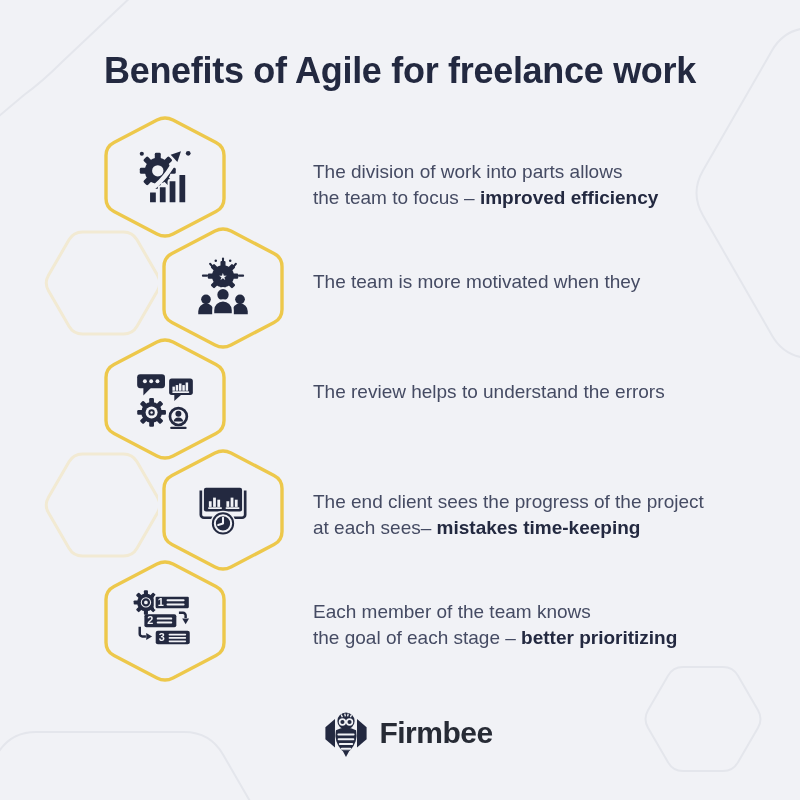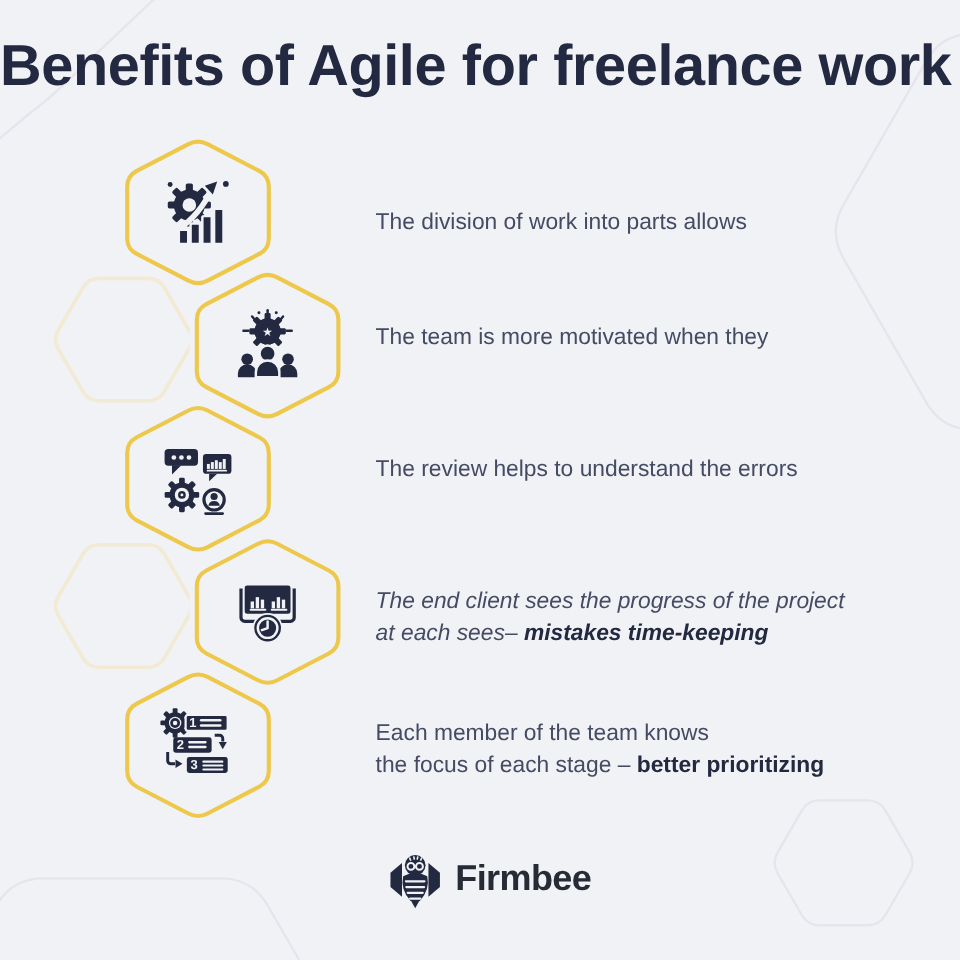--- a/index.html
+++ b/index.html
@@ -6,22 +6,22 @@
     --bg:#F1F2F6;
     --navy:#232940;
     --body:#454B63;
     --yellow:#EDC84B;
   }
   *{margin:0;padding:0;box-sizing:border-box;}
   html,body{width:800px;height:800px;}
   body{font-family:"Liberation Sans",sans-serif;background:var(--bg);}
   .canvas{position:relative;width:800px;height:800px;background:var(--bg);overflow:hidden;}
   #bg-layer{position:absolute;left:0;top:0;z-index:0;}
-  .title{position:absolute;left:0;right:0;top:28px;text-align:left;
-         font-size:48px;font-weight:700;color:var(--navy);letter-spacing:-0.3px;z-index:2;}
+  .title{position:absolute;left:0;right:0;top:50px;text-align:center;
+         font-size:36px;font-weight:700;color:var(--navy);letter-spacing:-0.3px;z-index:2;}
   .icon-wrap{position:absolute;width:66px;height:66px;z-index:2;}
   .benefit-text{position:absolute;left:313px;z-index:2;}
   .b-line{font-size:19px;line-height:26px;color:var(--body);white-space:nowrap;}
   .b-line b{color:var(--navy);font-weight:700;}
   .footer{position:absolute;left:0;right:0;top:702px;height:62px;display:flex;
           align-items:center;justify-content:center;gap:10px;z-index:2;margin-left:16px;}
   .brand{font-size:30px;font-weight:700;color:#272B35;letter-spacing:-0.5px;}
   
   .ink{fill:var(--navy);}
   .ink-line{stroke:var(--navy);fill:none;}
@@ -181,36 +181,37 @@
       <path class="ink-line" d="M7.5,37.5 v7 a2.5,2.5 0 0 0 2.5,2.5 h3.5" stroke-width="2.4"></path>
       <path class="ink" d="M13.8,43.6 v6.8 L19.5,47 Z"></path>
       <rect class="ink" x="23" y="41.5" width="33" height="13" rx="2"></rect>
       <text class="cut-num" x="28.8" y="51.3">3</text>
       <rect class="cut" x="35.5" y="44.4" width="17" height="1.7" rx="0.8"></rect>
       <rect class="cut" x="35.5" y="47.6" width="17" height="1.7" rx="0.8"></rect>
       <rect class="cut" x="35.5" y="50.8" width="17" height="1.7" rx="0.8"></rect>
     </svg>
   </div>
 
-  <div class="benefit-text" style="top:159px;margin-top:14px;">
+  <div class="benefit-text" style="top:159px;">
     <div class="b-line">The division of work into parts allows</div>
+    <div class="b-line"><span>the team to focus – </span><b>improved efficiency</b></div>
   </div>
   <div class="benefit-text" style="top:269px;text-align:center;">
     <div class="b-line">The team is more motivated when they</div>
   </div>
   <div class="benefit-text" style="top:379px;">
     <div class="b-line">The review helps to understand the errors</div>
   </div>
-  <div class="benefit-text" style="top:489px;font-style:italic;">
+  <div class="benefit-text" style="top:489px;">
     <div class="b-line">The end client sees the progress of the project</div>
     <div class="b-line"><span>at each sees– </span><b>mistakes time-keeping</b></div>
   </div>
   <div class="benefit-text" style="top:599px;">
     <div class="b-line">Each member of the team knows</div>
-    <div class="b-line"><span>the focus of each stage – </span><b>better prioritizing</b></div>
+    <div class="b-line"><span>the goal of each stage – </span><b>better prioritizing</b></div>
   </div>
 
   <div class="footer">
     <svg width="46" height="50" viewBox="0 0 48 52">
       <polygon class="ink" points="2.5,20 12.5,11.5 12.5,41 2.5,32.5"></polygon>
       <polygon class="ink" points="45.5,20 35.5,11.5 35.5,41 45.5,32.5"></polygon>
       <circle class="ink" cx="24" cy="13.5" r="9"></circle>
       <path class="ink" d="M13.5,23 q10.5,-5.5 21,0 q2.5,12 -6.5,21.5 h-8 q-9,-9.5 -6.5,-21.5 Z"></path>
       <g class="cut">
         <rect x="15" y="26.5" width="18" height="2" rx="1"></rect>

